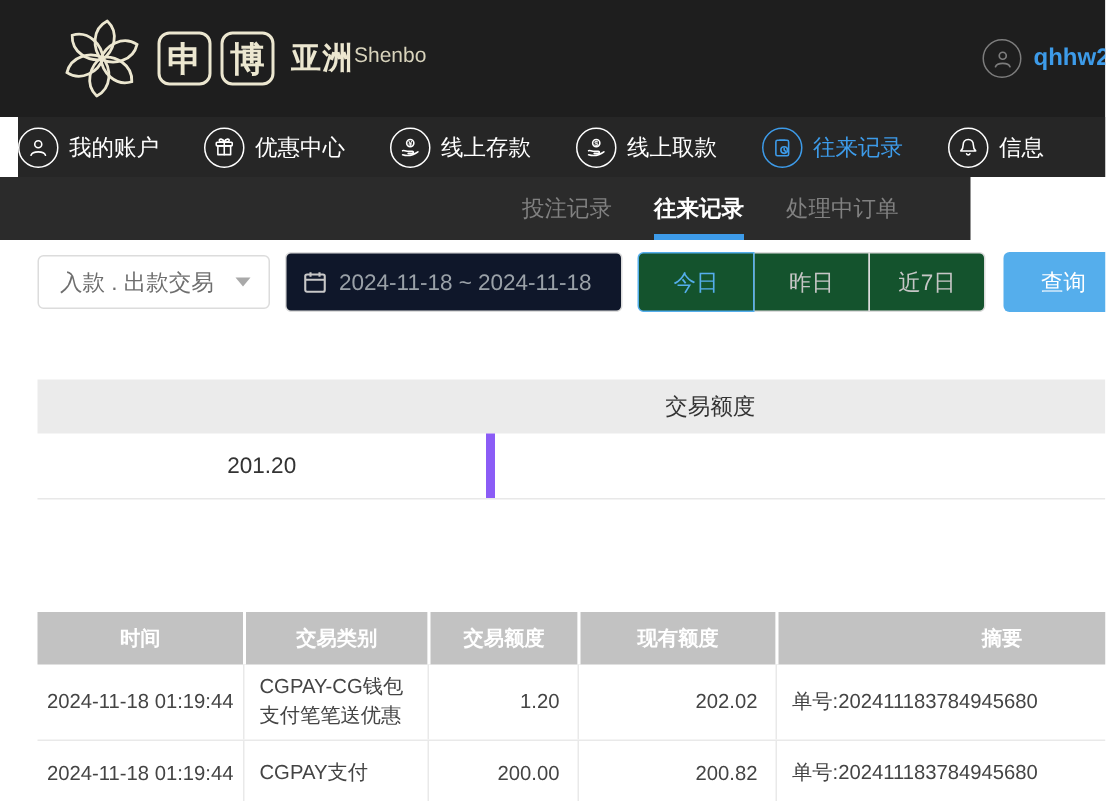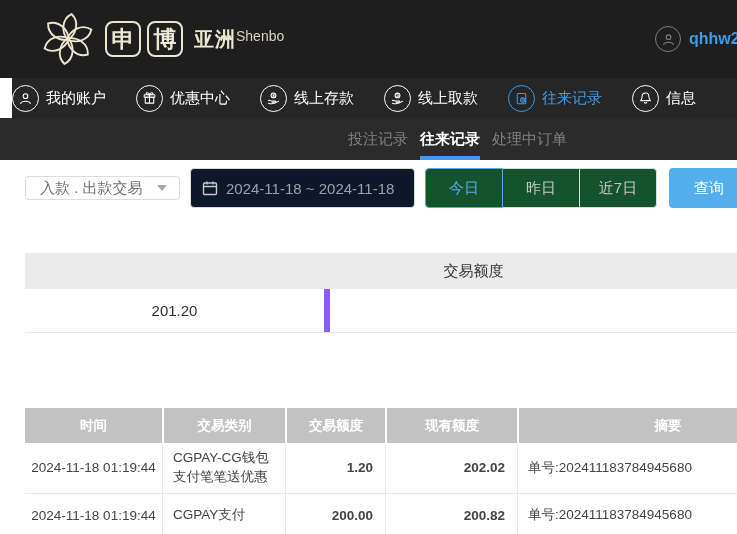--- a/index.html
+++ b/index.html
@@ -22,27 +22,27 @@
 
   
   .main-nav { position:absolute; left:12px; top:78px; width:737px; height:40px; background:#262626; display:flex; align-items:center; }
   .nav-item { display:flex; align-items:center; gap:7px; color:#fff; font-size:15px; margin-right:30px; white-space:nowrap; cursor:pointer; }
   .nav-item.active { color:#3d9be9; }
   .nav-ico { width:27px; height:27px; border:1.5px solid currentColor; border-radius:50%; display:flex; align-items:center; justify-content:center; flex:none; }
   .nav-ico svg { width:17px; height:17px; stroke:currentColor; fill:none; stroke-width:1.5; stroke-linecap:round; stroke-linejoin:round; }
   .nav-ico svg text { fill:currentColor; stroke:none; font-size:7px; font-weight:bold; }
 
   
-  .subtabs { position:absolute; left:0; top:118px; width:737px; height:42px; background:#2b2b2b; display:flex; align-items:stretch; padding-left:348px; gap:12px; }
+  .subtabs { position:absolute; left:0; top:118px; width:647px; height:42px; background:#2b2b2b; display:flex; align-items:stretch; padding-left:348px; gap:28px; }
   .subtab { display:flex; align-items:center; color:#818181; font-size:15px; cursor:pointer; border-bottom:4px solid transparent; padding-top:4px; white-space:nowrap; }
   .subtab.active { color:#fff; font-weight:bold; border-bottom-color:#3d9be9; }
 
   
   .filter-bar { position:absolute; left:25px; top:168px; height:40px; display:flex; align-items:center; }
-  .type-select { width:155px; height:24px; border:1px solid #dcdcdc; border-radius:4px; display:flex; align-items:center; padding:0 12px 0 14px; color:#6e6e6e; font-size:15px; cursor:pointer; background:#fff; }
+  .type-select { width:155px; height:36px; border:1px solid #dcdcdc; border-radius:4px; display:flex; align-items:center; padding:0 12px 0 14px; color:#6e6e6e; font-size:15px; cursor:pointer; background:#fff; }
   .caret-down { margin-left:auto; width:0; height:0; border-left:5px solid transparent; border-right:5px solid transparent; border-top:6px solid #a9a9a9; }
   .date-range { margin-left:10px; width:225px; height:40px; border:1px solid #dcdcdc; border-radius:4px; display:flex; align-items:center; gap:8px; padding-left:11px; color:#9aa1a8; font-size:15px; cursor:pointer; background:#0f172a; white-space:nowrap; }
   .cal-ico svg { width:16px; height:16px; stroke:#c8c8c8; fill:none; stroke-width:1.4; display:block; }
   .seg-group { margin-left:10px; display:flex; }
   .seg { width:78px; height:40px; border:1px solid #dcdcdc; background:#14532d; display:flex; align-items:center; justify-content:center; font-size:15px; color:#c6c6c6; cursor:pointer; }
   .seg + .seg { margin-left:-1px; }
   .seg:first-child { border-radius:4px 0 0 4px; }
   .seg:last-child { border-radius:0 4px 4px 0; }
   .seg.active { border:1px solid #55aeec; color:#55aeec; z-index:2; border-radius:4px 0 0 4px; }
   .search-btn { margin-left:12px; width:80px; height:40px; background:#55aeec; color:#fff; font-size:15px; border:none; border-radius:4px; display:flex; align-items:center; justify-content:center; cursor:pointer; flex:none; }
@@ -58,21 +58,21 @@
   
   .records { position:absolute; left:25px; top:408px; width:792px; }
   .rec-head { display:grid; grid-template-columns:137px 123px 100px 132px 300px; height:35px; }
   .rec-head .hcell { background:#c2c2c2; color:#fff; font-size:13.5px; font-weight:bold; display:flex; align-items:center; justify-content:center; }
   .rec-head .hcell + .hcell { border-left:2px solid #fff; }
   .rec-row { display:grid; grid-template-columns:137px 123px 100px 132px 300px; border-bottom:1px solid #e9e9e9; }
   .rec-row .cell { font-size:13.5px; color:#444; display:flex; align-items:center; padding:6px 0; min-height:43px; }
   .rec-row .cell + .cell { border-left:1px solid #e9e9e9; }
   .c-time { justify-content:center; text-align:center; }
   .c-type { padding-left:10px !important; padding-right:8px !important; line-height:1.4; }
-  .c-amount, .c-balance { justify-content:flex-end; padding-right:12px !important;font-weight:bold; }
+  .c-amount, .c-balance { justify-content:flex-end; padding-right:12px !important; }
   .c-summary { padding-left:10px !important; }
 </style>
 </head>
 <body>
 
 <div id="page">
 
   <div class="top-header">
     <div class="logo-wrap">
       <svg class="logo-flower" viewBox="-30 -30 60 60">

